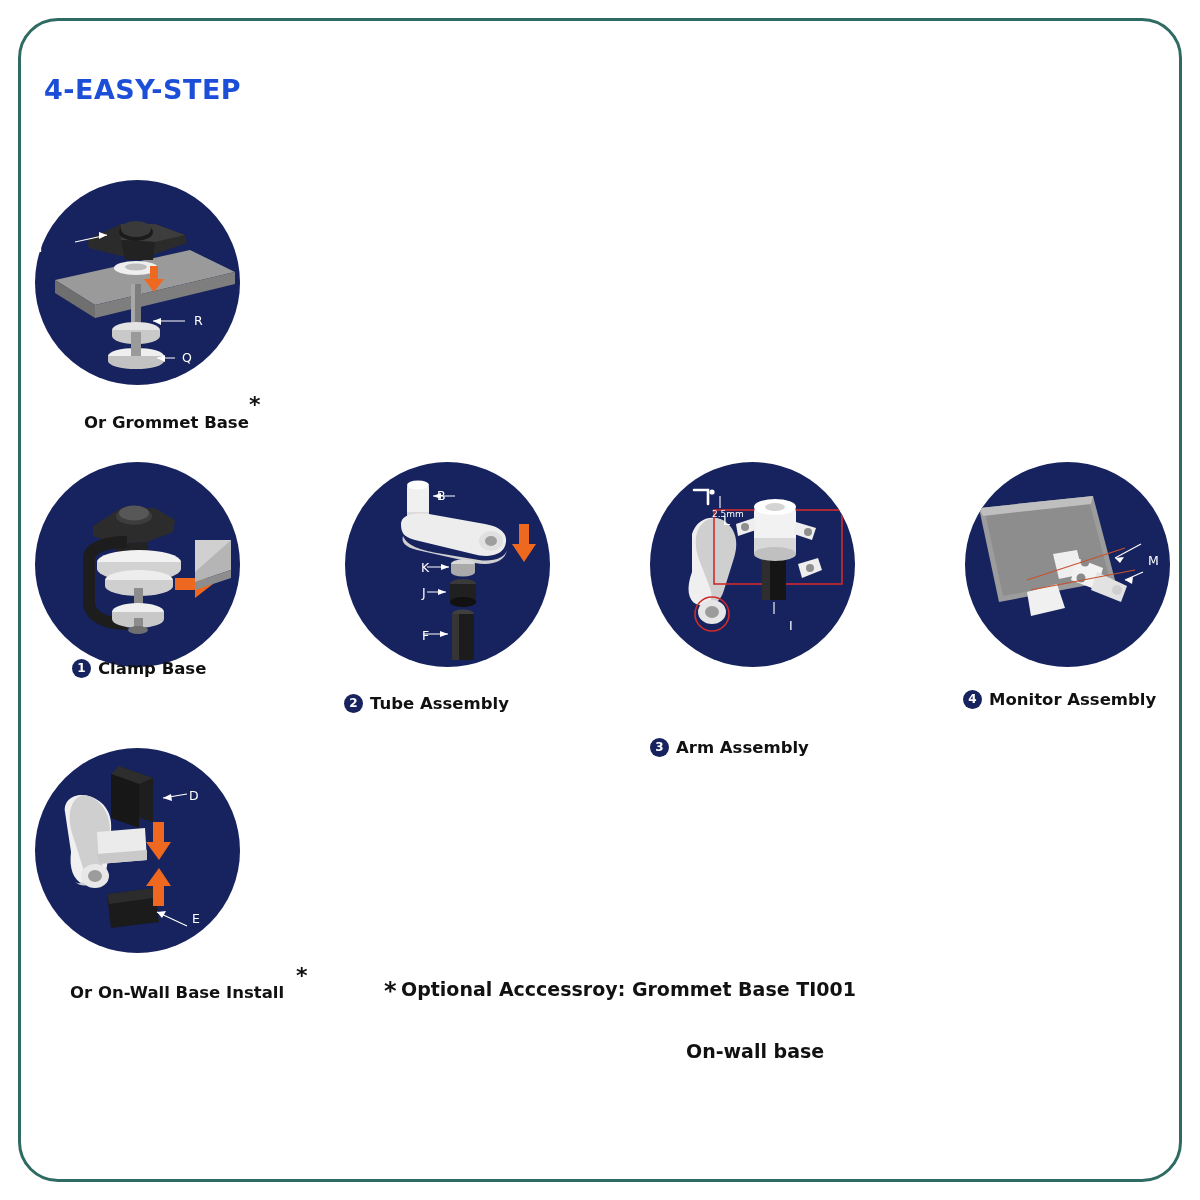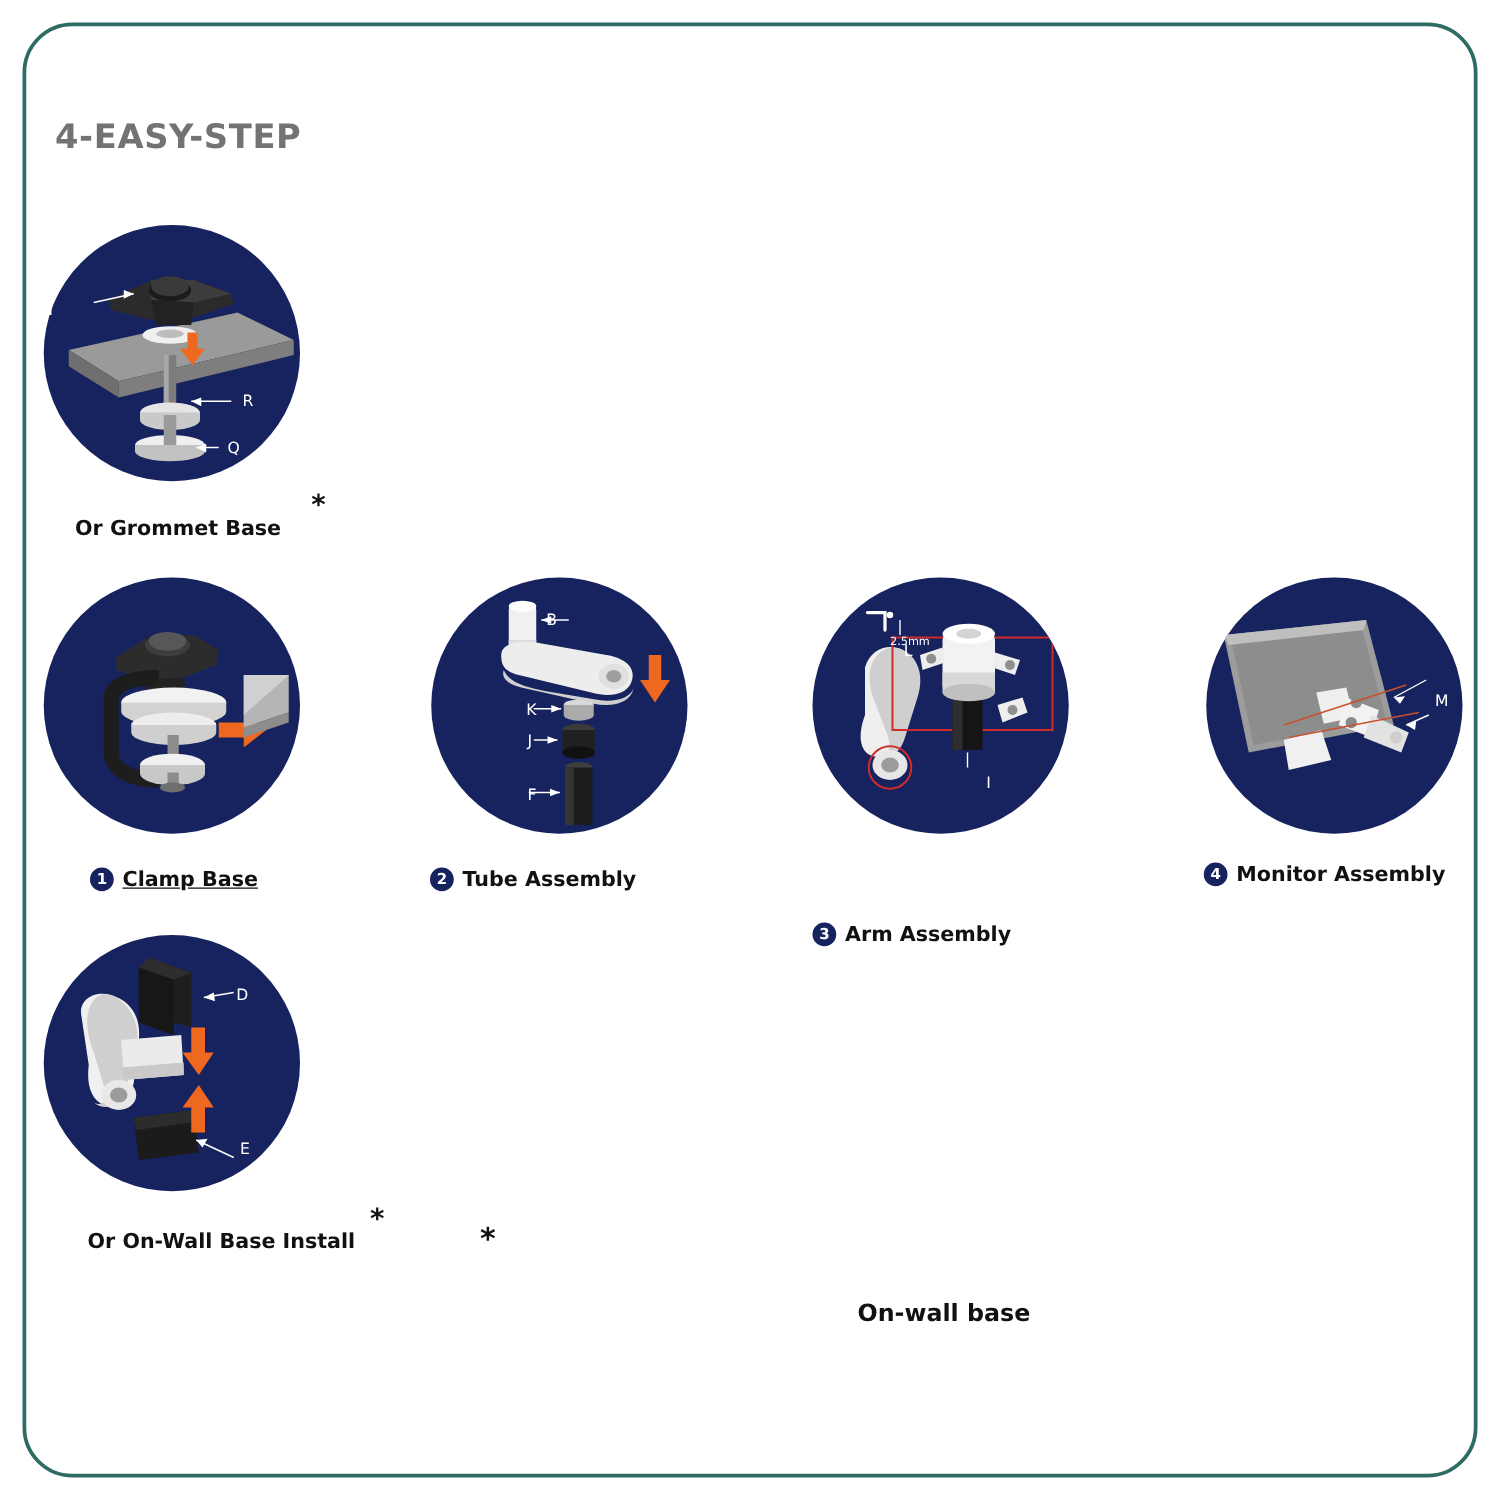--- a/index.html
+++ b/index.html
@@ -13,22 +13,22 @@
     position:absolute;left:0;top:0;width:1200px;height:1200px;
     box-sizing:border-box;
   }
   .frame{
     position:absolute;left:18px;top:18px;width:1164px;height:1164px;
     border:3px solid #2e6b63;
     border-radius:40px;
     box-sizing:border-box;
   }
   .title{
-    position:absolute;left:44px;top:94px;
-    font-size:27px;font-weight:bold;color:#737373;
+    position:absolute;left:44px;top:74px;
+    font-size:27px;font-weight:bold;color:#1d4ed8;
     letter-spacing:0.5px;
   }
   .circle{
     position:absolute;border-radius:50%;
     background:#17235e;
     overflow:hidden;
   }
   .cap{
     position:absolute;
     font-size:16.5px;font-weight:bold;color:#111;
@@ -100,21 +100,21 @@
       </g>
       <polygon points="72,55 64,52 64,59" fill="#ffffff"></polygon>
       <polygon points="118,141 126,138 126,145" fill="#ffffff"></polygon>
       <polygon points="122,178 130,175 130,182" fill="#ffffff"></polygon>
     </svg>
   </div>
   <span class="lbl" style="left:33px;top:240px;">N</span>
   <span class="lbl" style="left:194px;top:313px;">R</span>
   <span class="lbl" style="left:182px;top:350px;">Q</span>
 
-  <div class="cap" style="left:60px;top:413px;">
+  <div class="cap" style="left:84px;top:413px;">
     <span>Or Grommet Base</span>
   </div>
   <span class="star" style="left:249px;top:392px;">*</span>
 
   <div class="circle" style="left:35px;top:462px;width:205px;height:205px;">
     <svg width="205" height="205" viewBox="0 0 205 205">
 
       <path d="M58,64 L86,46 L120,46 L140,58 L138,70 L112,80 L80,82 L58,74 Z" fill="#2c2c2c"></path>
       <ellipse cx="99" cy="54" rx="18" ry="9" fill="#3d3d3d"></ellipse>
       <ellipse cx="99" cy="51" rx="15" ry="7.5" fill="#575757"></ellipse>
@@ -137,21 +137,21 @@
       <g fill="#ef6820">
         <rect x="140" y="116" width="22" height="12"></rect>
         <polygon points="160,108 160,136 178,122"></polygon>
       </g>
 
       <polygon points="160,78 196,78 196,108 160,120" fill="#b5b5b5"></polygon>
       <polygon points="160,120 196,108 196,116 160,128" fill="#8d8d8d"></polygon>
       <polygon points="160,78 196,78 160,110" fill="#d0d0d0"></polygon>
     </svg>
   </div>
-  <div class="cap" style="left:72px;top:694px;text-decoration:underline;">
+  <div class="cap" style="left:72px;top:659px;">
     <span class="stepnum">1</span><span>Clamp Base</span>
   </div>
 
   <div class="circle" style="left:345px;top:462px;width:205px;height:205px;">
     <svg width="205" height="205" viewBox="0 0 205 205">
 
       <rect x="62" y="22" width="22" height="40" rx="4" fill="#f0f0f0"></rect>
       <ellipse cx="73" cy="23" rx="11" ry="4.5" fill="#ffffff"></ellipse>
       <rect x="62" y="50" width="22" height="12" fill="#dcdcdc"></rect>
 
@@ -321,15 +321,16 @@
   </div>
   <span class="lbl" style="left:189px;top:788px;">D</span>
   <span class="lbl" style="left:192px;top:911px;">E</span>
 
   <div class="cap" style="left:70px;top:983px;">
     <span>Or On-Wall Base Install</span>
   </div>
   <span class="star" style="left:296px;top:963px;">*</span>
 
   <span class="footnote" style="left:384px;top:977px;font-size:24px;">*</span>
+  <span class="footnote" style="left:401px;top:978px;">Optional Acccessroy:  Grommet Base TI001</span>
   <span class="footnote" style="left:686px;top:1012px;margin-top:28px;">On-wall base</span>
 
 </div>
 
 </body></html>

